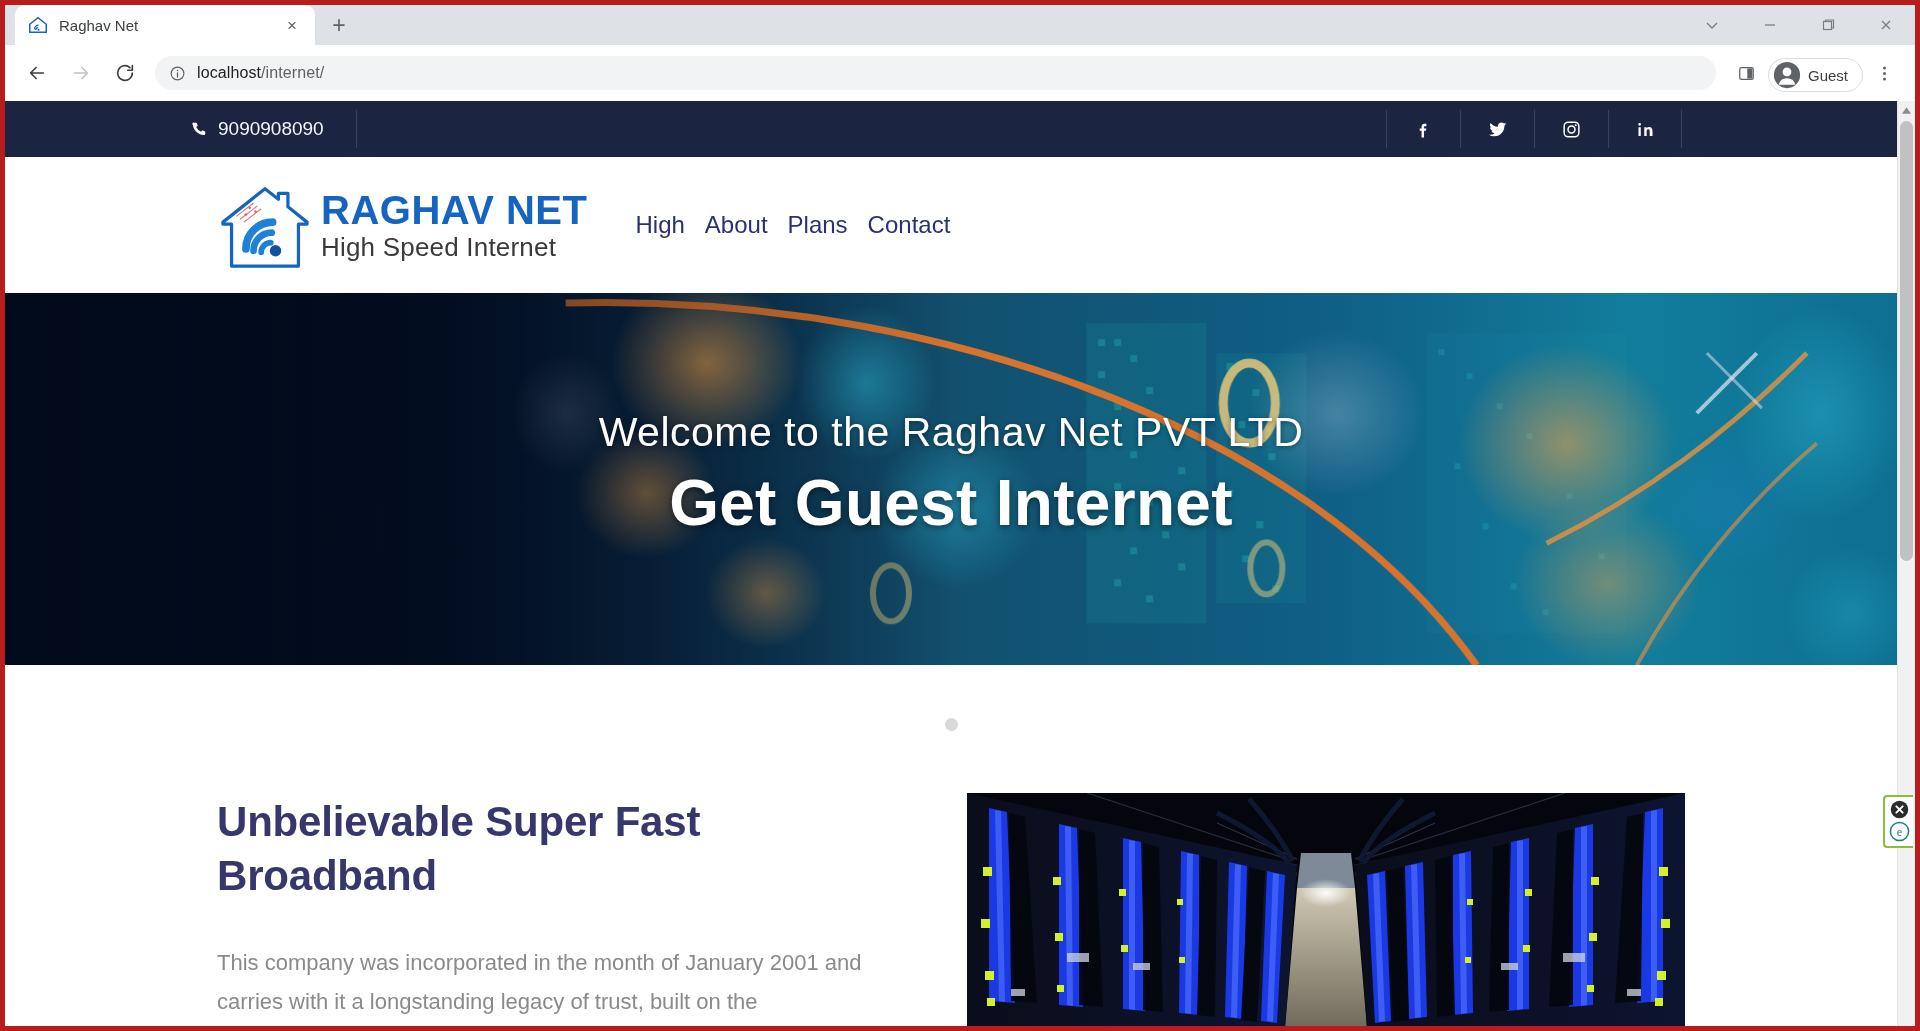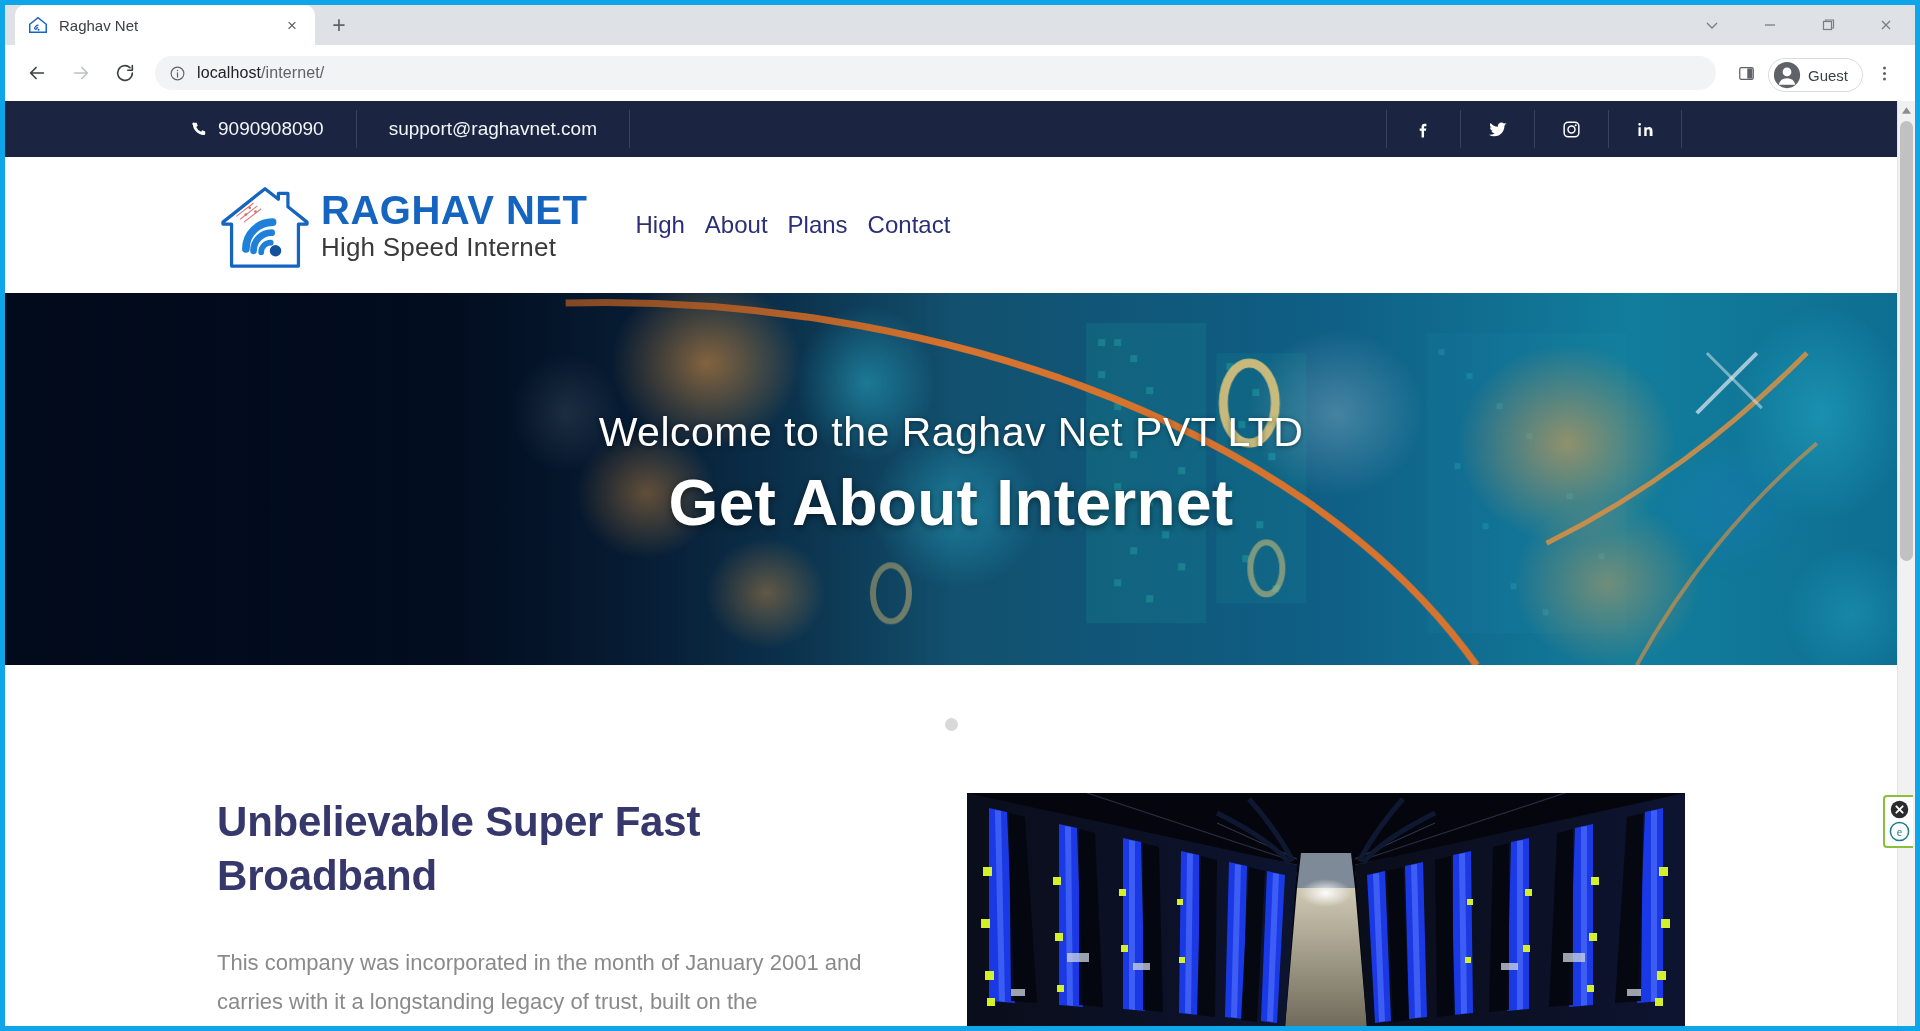--- a/index.html
+++ b/index.html
@@ -5,21 +5,21 @@
   * { box-sizing: border-box; margin: 0; padding: 0; }
   html, body {
     width: 1920px; height: 1031px;
     overflow: hidden;
     font-family: "Liberation Sans", sans-serif;
     background: #ffffff;
   }
   #frame {
     position: relative;
     width: 1920px; height: 1031px;
-    border: 5px solid #0ea5e9;
+    border: 5px solid #b91c1c;
     background: #4d7c0f;
     overflow: hidden;
   }
 
   
   .tabstrip {
     position: relative;
     height: 40px;
     background: #dee1e6;
     display: flex;
@@ -348,23 +348,20 @@
   <div class="viewport">
     <div class="page">
 
       <div class="topbar">
         <div class="topbar-left">
           <div class="tb-cell">
             <svg width="19" height="19" viewBox="0 0 24 24">
               <path d="M6.6 3.5h3l1.5 3.8-2 1.4a12 12 0 0 0 6.2 6.2l1.4-2 3.8 1.5v3a1.6 1.6 0 0 1-1.8 1.6C11.2 18.4 5.6 12.8 5 6.3A1.6 1.6 0 0 1 6.6 3.5z" fill="#ffffff"></path>
             </svg>
             <span>9090908090</span>
-          </div>
-          <div class="tb-cell">
-            <span>support@raghavnet.com</span>
           </div>
         </div>
 
         <div class="topbar-right">
           <div class="soc">
             <svg width="21" height="21" viewBox="0 0 24 24" fill="#ffffff">
                 <path d="M15.3 8.3h-1.9c-.5 0-.8.3-.8.8v1.7h2.6l-.4 2.7h-2.2V21h-2.8v-7.5H7.6v-2.7h2.2V8.6c0-2 1.2-3.3 3.1-3.3h2.4z"></path>
               </svg>
           </div>
           <div class="soc">
@@ -528,21 +525,21 @@
           <path d="M1540 250 C 1640 200, 1720 140, 1800 60" fill="none" stroke="#e8913d" stroke-width="5" opacity=".8"></path>
           <path d="M1630 372 C 1680 280, 1740 210, 1810 150" fill="none" stroke="#e8913d" stroke-width="4" opacity=".6"></path>
           <path d="M1690 120 l 60 -60" stroke="#e4e9ef" stroke-width="4" opacity=".7"></path>
           <path d="M1700 60 l 55 55" stroke="#e4e9ef" stroke-width="3" opacity=".5"></path>
 
           <rect width="1890" height="372" fill="url(#fadeL)"></rect>
         </svg>
 
         <div class="hero-content">
           <div class="hero-sub">Welcome to the Raghav Net PVT LTD</div>
-          <div class="hero-title">Get About Internet</div>
+          <div class="hero-title">Get Guest Internet</div>
         </div>
       </div>
 
       <div class="dots">
         <span class="dot"></span>
       </div>
 
       <div class="about">
         <div class="about-left">
           <h2 class="about-h">Unbelievable Super Fast Broadband</h2>

